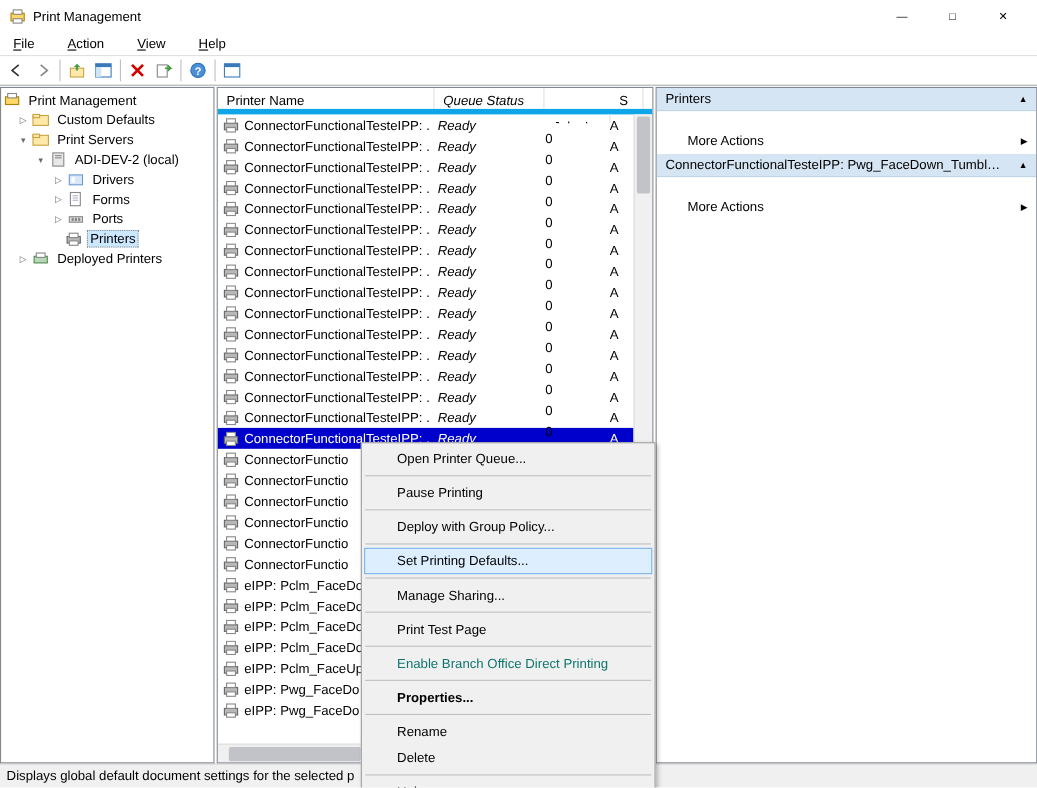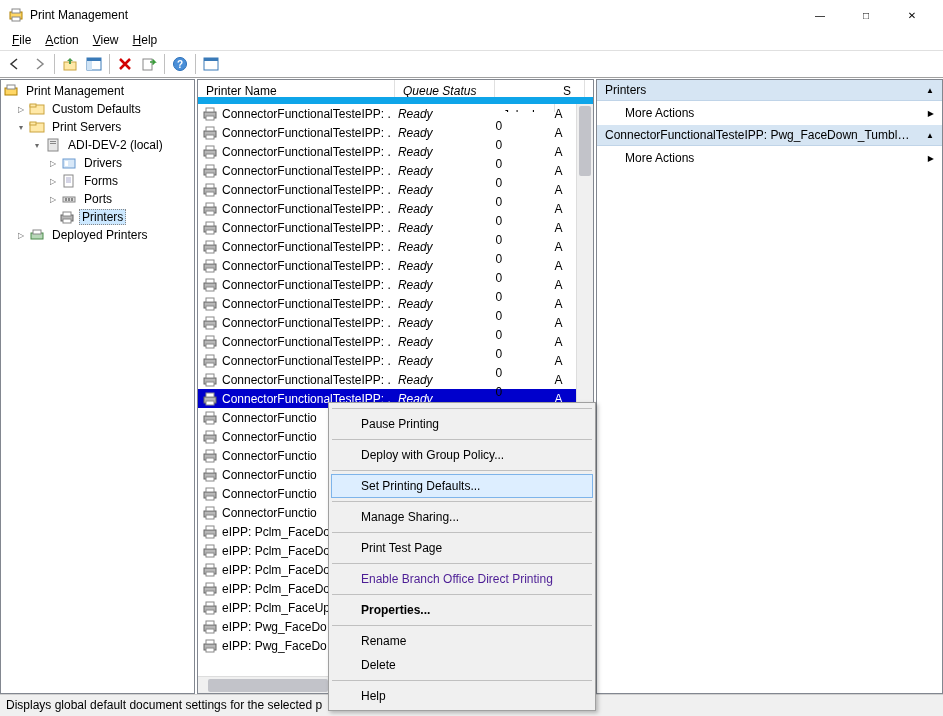--- a/index.html
+++ b/index.html
@@ -6,21 +6,21 @@
 body { font-family: "Segoe UI", Tahoma, sans-serif; font-size: 12px; color: #000; background: #fff; overflow: hidden; width: 943px; height: 716px; position: relative; }
 
 
 .titlebar { height: 30px; display: flex; align-items: center; padding: 0 8px; background: #fff; }
 .titlebar .app-icon { width: 16px; height: 16px; margin-right: 6px; }
 .titlebar .title { flex: 1; font-size: 12px; }
 .titlebar .win-btns { display: flex; }
 .titlebar .win-btn { width: 46px; height: 30px; display: flex; align-items: center; justify-content: center; font-family: "Segoe UI Symbol", sans-serif; font-size: 10px; }
 
 
-.menubar { height: 20px; display: flex; align-items: center; padding: 0 6px; gap: 2px; }
+.menubar { height: 20px; display: flex; align-items: center; padding: 0 6px; gap: 18px; }
 .menubar .menu-item { padding: 2px 6px; cursor: default; }
 .menubar .menu-item .ul { text-decoration: underline; }
 
 
 .toolbar { height: 28px; border-top: 1px solid #e0e0e0; border-bottom: 1px solid #a0a0a0; display: flex; align-items: center; padding: 0 4px; gap: 2px; background: #fff; }
 .toolbar .tb-btn { width: 22px; height: 22px; display: flex; align-items: center; justify-content: center; border: 1px solid transparent; }
 .toolbar .tb-sep { width: 1px; height: 20px; background: #c0c0c0; margin: 0 2px; }
 
 
 .main { display: flex; height: 616px; border-top: 1px solid #fff; }
@@ -31,46 +31,46 @@
 
 
 .tree { padding: 2px 0; font-size: 12px; }
 .tree-row { display: flex; align-items: center; height: 18px; padding-right: 4px; white-space: nowrap; cursor: default; }
 .tree-row.selected .tree-label { background: #cce8ff; border:1px dotted #888; padding: 0 2px; }
 .tree-row .tree-label { padding: 0 2px; border:1px solid transparent; }
 .expander { width: 12px; height: 12px; display: inline-flex; align-items: center; justify-content: center; font-size: 8px; color: #6a6a6a; margin-right: 2px; }
 .tree-icon { width: 16px; height: 16px; margin-right: 4px; display: inline-flex; align-items: center; justify-content: center; }
 
 
-.grid-header { display: flex; height: 24px; background: #fff; border-bottom: 7px solid #0ea5e9; position: sticky; top:0; }
+.grid-header { display: flex; height: 24px; background: #fff; border-bottom: 5px solid #0ea5e9; position: sticky; top:0; }
 .grid-header .col { padding: 4px 8px; border-right: 1px solid #e0e0e0; font-size: 12px; cursor: default; white-space: nowrap; overflow:hidden; }
 .grid-body { overflow-y: auto; height: calc(100% - 24px); position: relative; }
 .grid-row { display: flex; height: 19px; align-items: center; cursor: default; white-space: nowrap; }
 .grid-row.selected { background: #0000cc; color: #fff; }
 .grid-row .cell { padding: 0 8px; overflow: hidden; text-overflow: clip; display: flex; align-items: center; }
 .grid-row .cell.first { padding-left: 4px; }
 .printer-icon { width: 16px; height: 14px; margin-right: 4px; flex-shrink: 0; }
 .col-name { width: 197px; }
 .col-status { width: 100px; font-style: italic; }
 .col-jobs { width: 60px; margin-top: 24px; }
 .col-extra { width: 30px; }
 
 
 .context-menu { position: absolute; background: #f0f0f0; border: 1px solid #a0a0a0; box-shadow: 2px 2px 4px rgba(0,0,0,0.25); padding: 2px; z-index: 1000; width: 268px; }
 .context-menu .cm-item { padding: 5px 20px 5px 30px; font-size: 12px; cursor: default; }
 .context-menu .cm-item.highlighted { background: #def; border:1px solid #7eb4ea; padding:4px 19px 4px 29px; }
-.context-menu .cm-item.disabled { color: #4c1d95; }
+.context-menu .cm-item.disabled { color: #0f766e; }
 .context-menu .cm-sep { height: 1px; background: #c0c0c0; margin: 3px 1px; }
 .context-menu .cm-item.bold { font-weight: bold; }
 
 
 .actions-header { background: #fff; border-bottom: 1px solid #d0d0d0; padding: 4px 8px; font-weight: bold; font-size: 12px; }
 .actions-section-hdr { background: #d6e5f3; padding: 3px 8px; font-size: 12px; display:flex; align-items:center; justify-content:space-between; border-bottom:1px solid #c0d4e8; }
 .actions-section-hdr .arrow { font-size: 8px; }
-.actions-link { padding: 5px 8px 5px 28px; font-size: 12px; cursor: default; display:flex; justify-content:space-between; align-items:center; }
+.actions-link { padding: 5px 8px 5px 28px; font-size: 12px; cursor: default; display:flex; justify-content:space-between; align-items:center;margin-top:15px; }
 .actions-link .arrow { font-size: 8px; color:#000; }
 
 
 .statusbar { height: 22px; border-top: 1px solid #d0d0d0; padding: 3px 6px; font-size: 12px; background: #f0f0f0; }
 
 
 .vscroll { position:absolute; right:0; top:24px; bottom:0; width:17px; background:#f0f0f0; border-left:1px solid #ddd; }
 .vscroll .thumb { position:absolute; left:2px; right:2px; top:2px; height:70px; background:#c2c3c9; border-radius:2px; }
 
 .hscroll-area { position:absolute; left:0; right:17px; bottom:0; height:17px; background:#f0f0f0; border-top:1px solid #ddd; display:flex; align-items:center; }
@@ -667,20 +667,21 @@
       <span class="arrow">▶</span>
     </div>
   </div>
 </div>
 
 <div class="statusbar">
   <span>Displays global default document settings for the selected p</span>
 </div>
 
 <div class="context-menu" style="left:328px; top:402px;">
+  <div class="cm-item">Open Printer Queue...</div>
   <div class="cm-sep"></div>
   <div class="cm-item">Pause Printing</div>
   <div class="cm-sep"></div>
   <div class="cm-item">Deploy with Group Policy...</div>
   <div class="cm-sep"></div>
   <div class="cm-item highlighted">Set Printing Defaults...</div>
   <div class="cm-sep"></div>
   <div class="cm-item">Manage Sharing...</div>
   <div class="cm-sep"></div>
   <div class="cm-item">Print Test Page</div>

